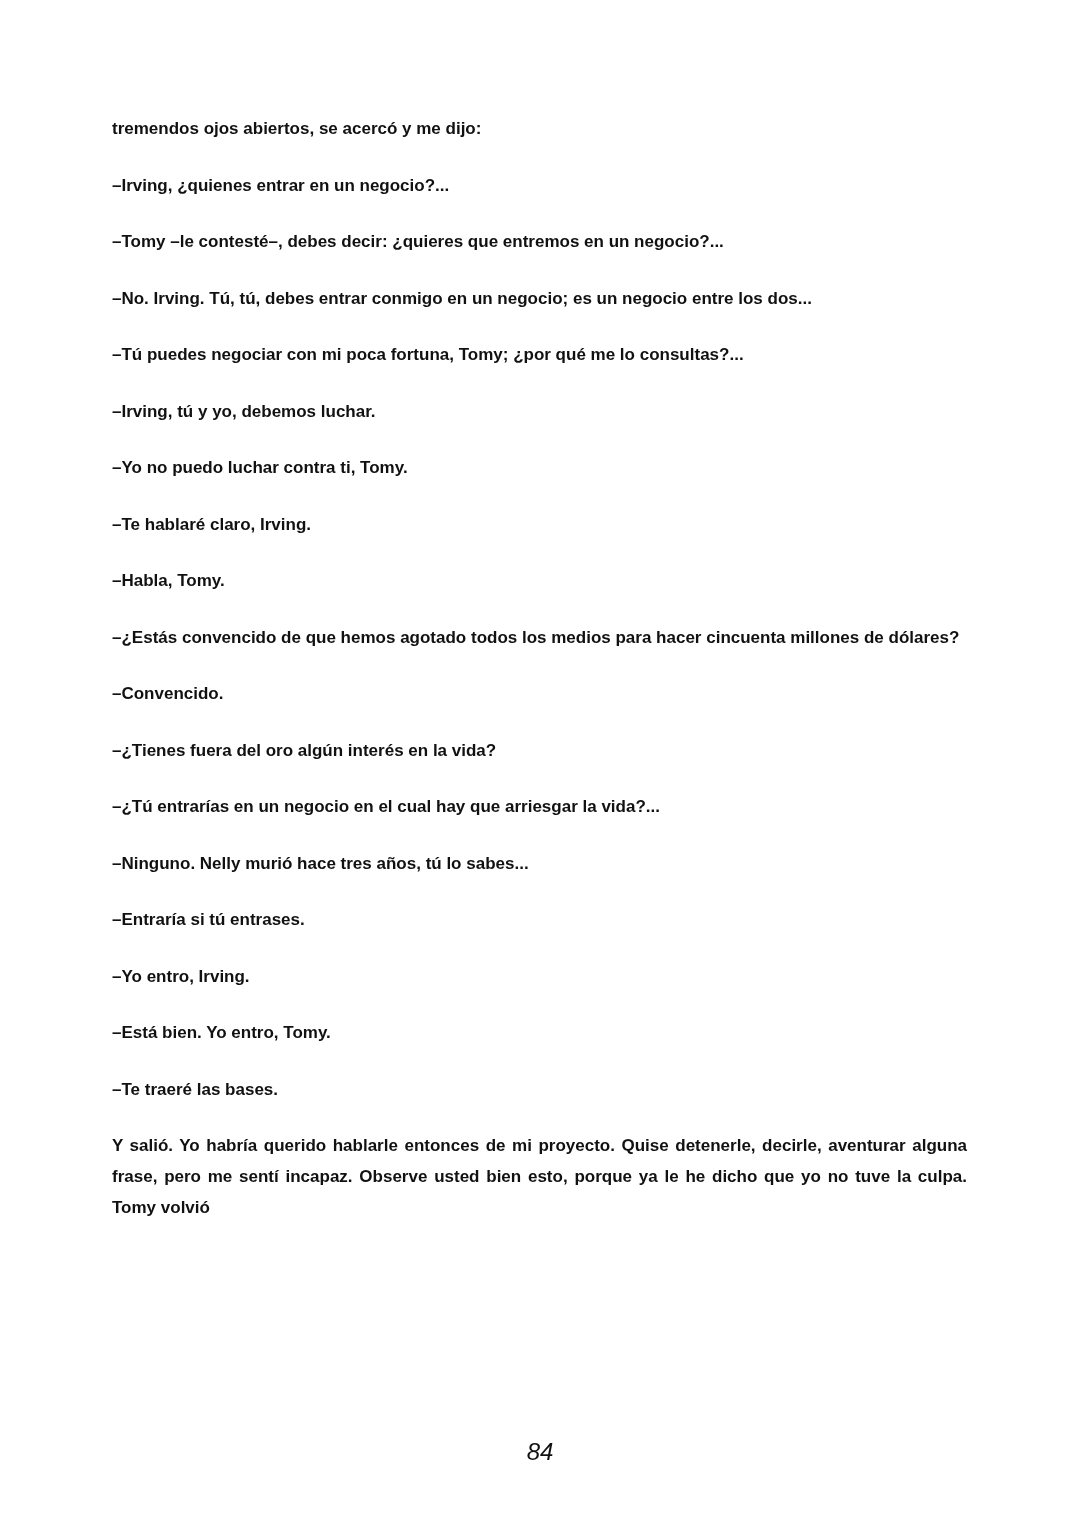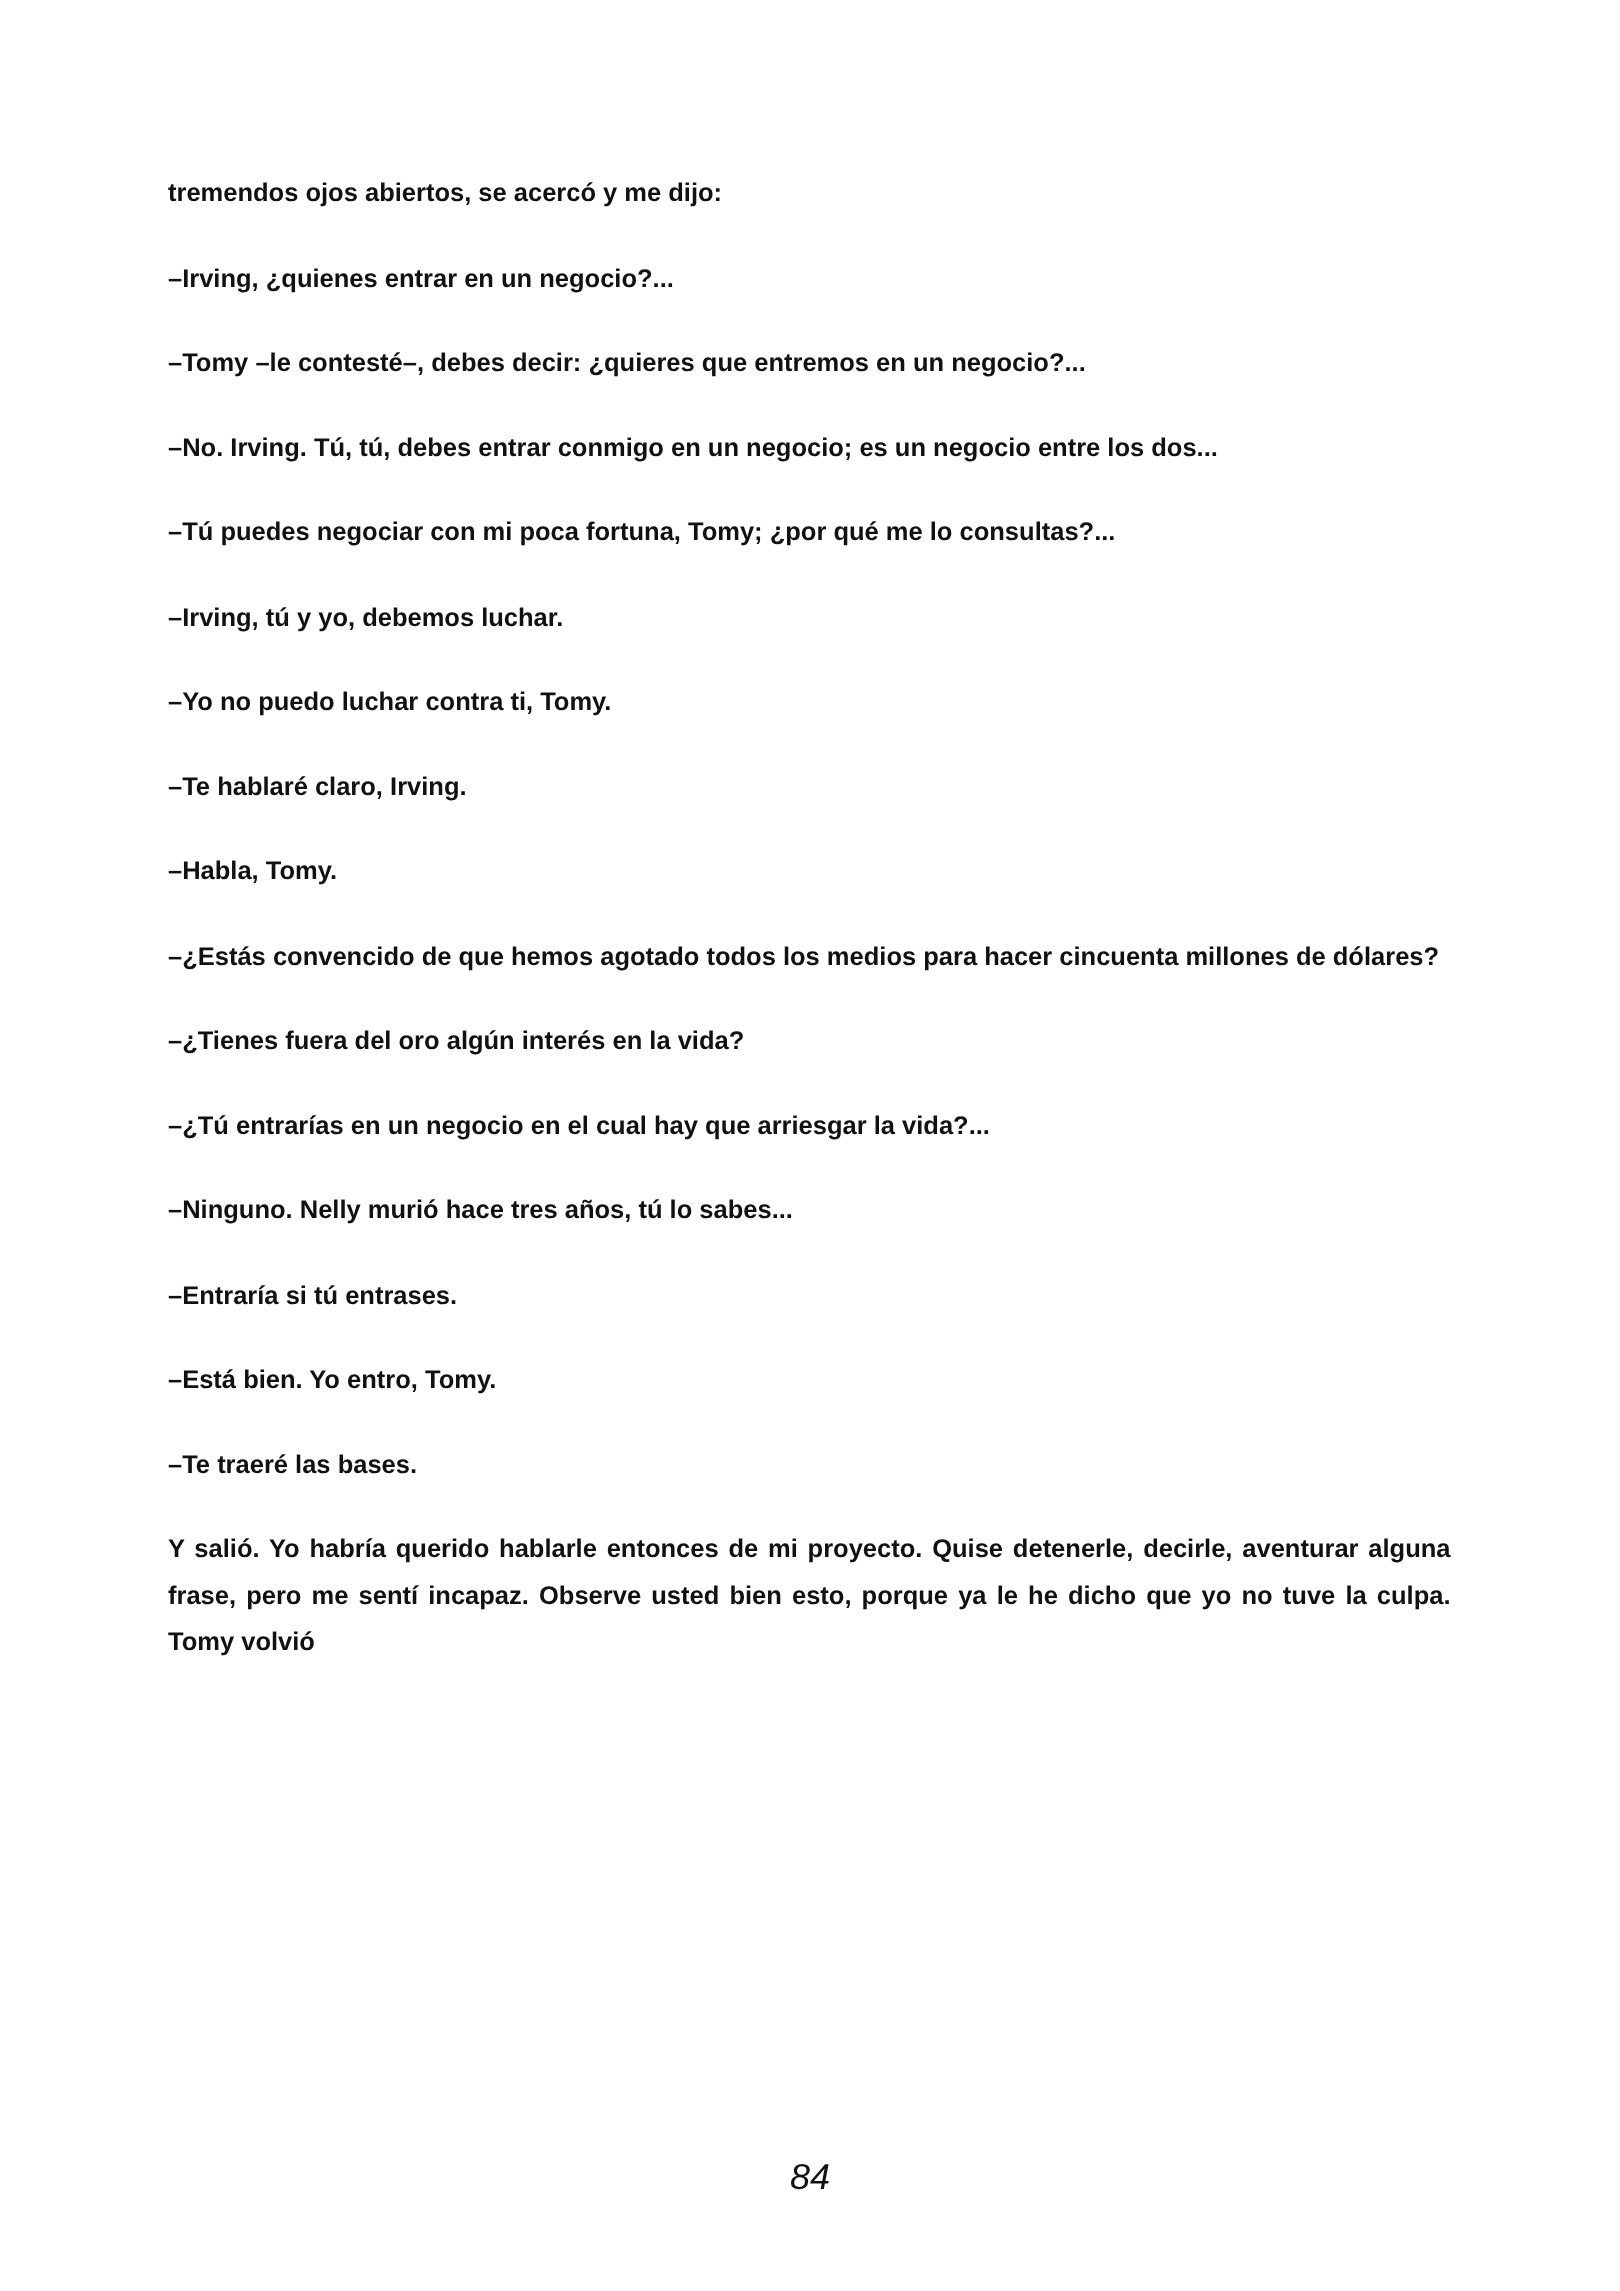--- a/index.html
+++ b/index.html
@@ -46,22 +46,24 @@
   <p class="para">tremendos ojos abiertos, se acercó y me dijo:</p>
   <p class="para">–Irving, ¿quienes entrar en un negocio?...</p>
   <p class="para">–Tomy –le contesté–, debes decir: ¿quieres que entremos en un negocio?...</p>
   <p class="para">–No. Irving. Tú, tú, debes entrar conmigo en un negocio; es un negocio entre los dos...</p>
   <p class="para">–Tú puedes negociar con mi poca fortuna, Tomy; ¿por qué me lo consultas?...</p>
   <p class="para">–Irving, tú y yo, debemos luchar.</p>
   <p class="para">–Yo no puedo luchar contra ti, Tomy.</p>
   <p class="para">–Te hablaré claro, Irving.</p>
   <p class="para">–Habla, Tomy.</p>
   <p class="para">–¿Estás convencido de que hemos agotado todos los medios para hacer cincuenta millones de dólares?</p>
+  <p class="para">–Convencido.</p>
   <p class="para">–¿Tienes fuera del oro algún interés en la vida?</p>
   <p class="para">–¿Tú entrarías en un negocio en el cual hay que arriesgar la vida?...</p>
   <p class="para">–Ninguno. Nelly murió hace tres años, tú lo sabes...</p>
   <p class="para">–Entraría si tú entrases.</p>
+  <p class="para">–Yo entro, Irving.</p>
   <p class="para">–Está bien. Yo entro, Tomy.</p>
   <p class="para">–Te traeré las bases.</p>
   <p class="para">Y salió. Yo habría querido hablarle entonces de mi proyecto. Quise detenerle, decirle, aventurar alguna frase, pero me sentí incapaz. Observe usted bien esto, porque ya le he dicho que yo no tuve la culpa. Tomy volvió</p>
 </div>
 
 <div class="page-number">84</div>
 
 </body></html>

